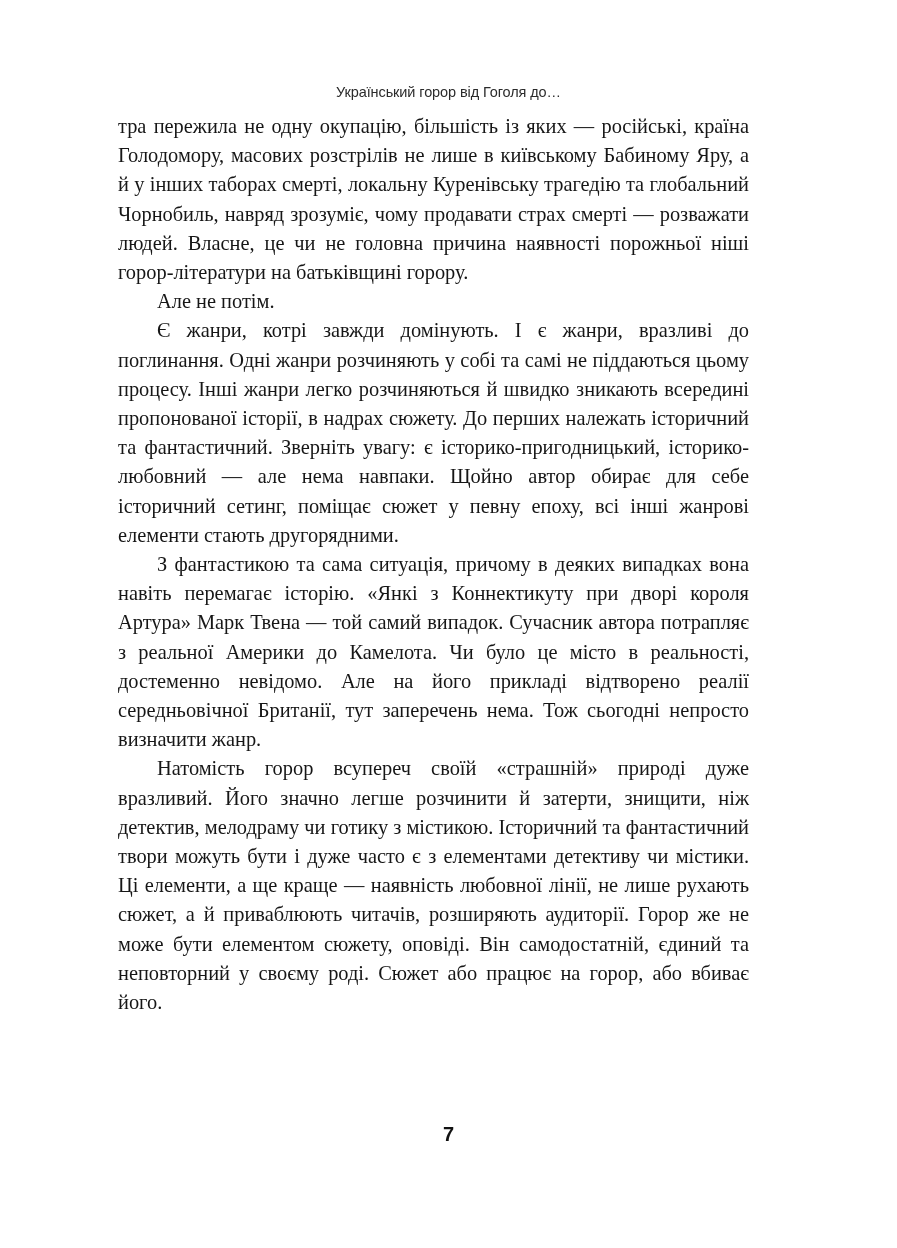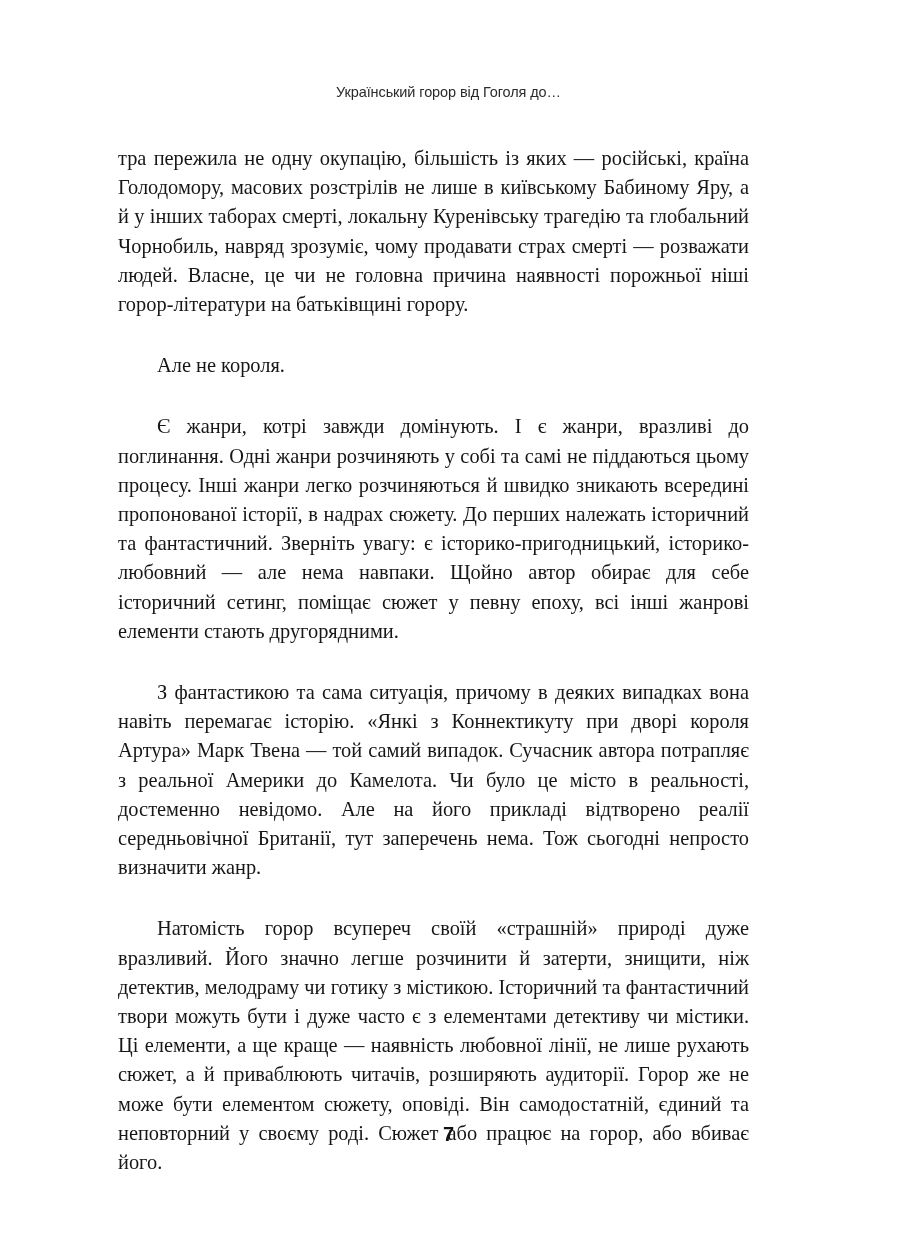--- a/index.html
+++ b/index.html
@@ -55,21 +55,20 @@
     text-indent: 0;
   }
 
   .text-column p.indent {
     text-indent: 39px;
   }
 
   
   .text-column p {
     text-align-last: left;
-    margin-top: 32px;
   }
 
   
   .folio {
     position: absolute;
     top: 1124px;
     left: 0;
     right: 0;
     text-align: center;
     font-family: "Liberation Sans", sans-serif;
@@ -81,21 +80,21 @@
 </style>
 </head>
 <body>
 
 <div class="page">
 
   <div class="running-header">Український горор від Гоголя до…</div>
 
   <div class="text-column">
     <p>тра пережила не одну окупацію, більшість із яких — російські, країна Голодомору, масових розстрілів не лише в київському Бабиному Яру, а й у інших таборах смерті, локальну Куренівську трагедію та глобальний Чорнобиль, навряд зрозуміє, чому продавати страх смерті — розважати людей. Власне, це чи не головна причина наявності порожньої ніші горор-літератури на батьківщині горору.</p>
-    <p class="indent">Але не короля.</p>
+    <p class="indent">Але не потім.</p>
     <p class="indent">Є жанри, котрі завжди домінують. І є жанри, вразливі до поглинання. Одні жанри розчиняють у собі та самі не піддаються цьому процесу. Інші жанри легко розчиняються й швидко зникають всередині пропонованої історії, в надрах сюжету. До перших належать історичний та фантастичний. Зверніть увагу: є історико-пригодницький, історико-любовний — але нема навпаки. Щойно автор обирає для себе історичний сетинг, поміщає сюжет у певну епоху, всі інші жанрові елементи стають другорядними.</p>
     <p class="indent">З фантастикою та сама ситуація, причому в деяких випадках вона навіть перемагає історію. «Янкі з Коннектикуту при дворі короля Артура» Марк Твена — той самий випадок. Сучасник автора потрапляє з реальної Америки до Камелота. Чи було це місто в реальності, достеменно невідомо. Але на його прикладі відтворено реалії середньовічної Британії, тут заперечень нема. Тож сьогодні непросто визначити жанр.</p>
     <p class="indent">Натомість горор всупереч своїй «страшній» природі дуже вразливий. Його значно легше розчинити й затерти, знищити, ніж детектив, мелодраму чи готику з містикою. Історичний та фантастичний твори можуть бути і дуже часто є з елементами детективу чи містики. Ці елементи, а ще краще — наявність любовної лінії, не лише рухають сюжет, а й приваблюють читачів, розширяють аудиторії. Горор же не може бути елементом сюжету, оповіді. Він самодостатній, єдиний та неповторний у своєму роді. Сюжет або працює на горор, або вбиває його.</p>
   </div>
 
   <div class="folio">7</div>
 
 </div>
 
 </body></html>

